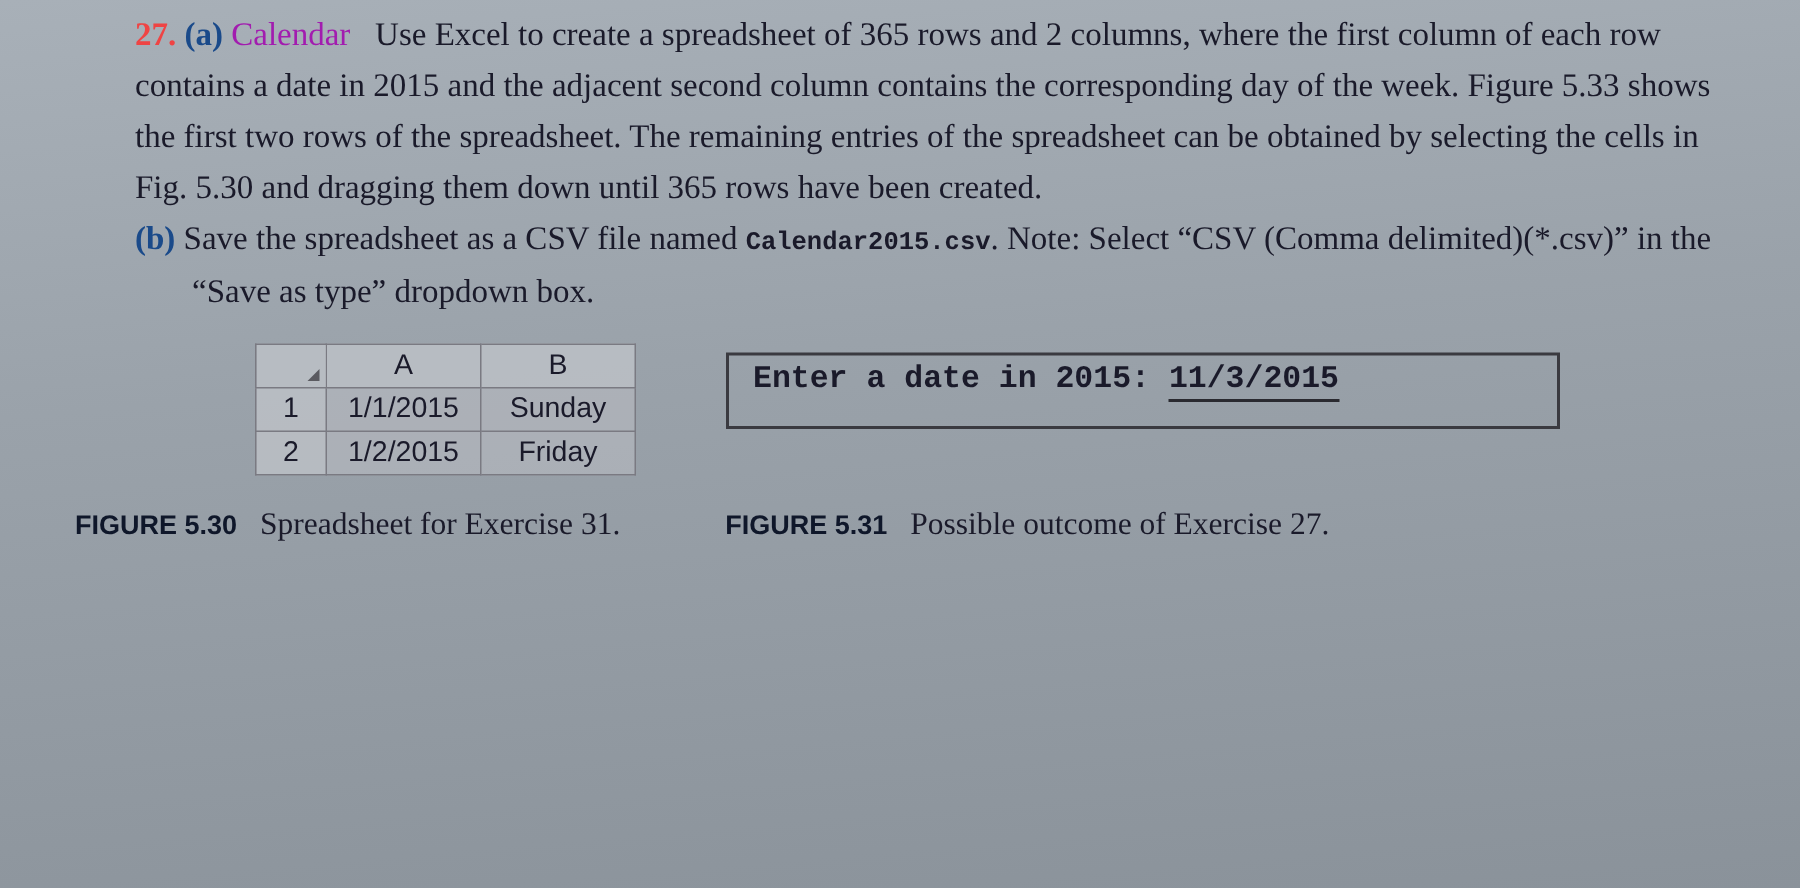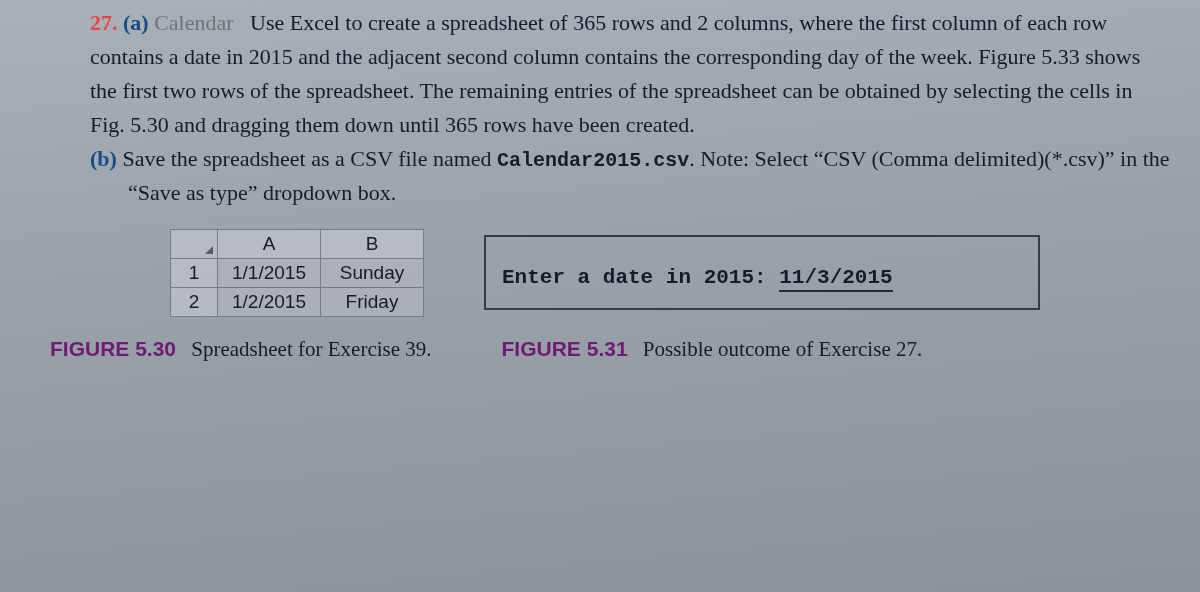--- a/index.html
+++ b/index.html
@@ -23,26 +23,26 @@
   }
   .num {
     color: #ef4444;
     font-weight: bold;
   }
   .part-label {
     color: #1a4a8a;
     font-weight: bold;
   }
   .title-word {
-    color: #737373;
+    color: #a21caf;
   }
   .mono {
     font-family: 'Courier New', monospace;
     font-weight: bold;
-    font-size: 20px;
+    font-size: 17px;
   }
   .indent-block {
     margin-left: 78px;
     text-indent: -38px;
   }
   .first-line {
     text-indent: 0;
     margin-left: 40px;
   }
 
@@ -88,43 +88,43 @@
     border-bottom:8px solid #5a5a60;
   }
   .ss-grid .rowhead {
     background: rgba(190,195,200,0.6);
     text-align: center;
     min-width: 26px;
   }
 
   .output-box {
     border: 2px solid #3a3a40;
-    padding: 24px 16px 14px 16px;
+    padding: 0 16px 14px 16px;
     font-family: 'Courier New', monospace;
     font-weight: bold;
     font-size: 21px;
     line-height: 1.6;
     margin-top: 6px;
     width: 520px;
   }
   .output-box .input-val {
     border-bottom: 2px solid #2a2a30;
     padding-bottom: 1px;
   }
 
   .caption {
     font-size: 21px;
     margin-top: 10px;
     margin-left: 20px;
   }
   .caption .figlabel {
-    color: #701a75;
+    color: #0f172a;
     font-weight: bold;
     font-family: Arial, Helvetica, sans-serif;
-    font-size: 21px;
+    font-size: 18px;
     margin-right: 10px;
   }
   .right-col {
     flex: 1;
   }
   .left-col{
     flex-shrink:0;
   }
   .cap-row{
     display:flex;
@@ -185,21 +185,21 @@
         <div>
           <span>Enter a date in 2015: </span><span class="input-val">11/3/2015</span>
         </div>
       </div>
     </div>
   </div>
 
   <div class="cap-row">
     <div class="caption" style="margin-left:0px;">
       <span class="figlabel">FIGURE 5.30</span>
-      <span>Spreadsheet for Exercise 39.</span>
+      <span>Spreadsheet for Exercise 31.</span>
     </div>
     <div class="caption">
       <span class="figlabel">FIGURE 5.31</span>
       <span>Possible outcome of Exercise 27.</span>
     </div>
   </div>
 
 </div>
 
 </body></html>

